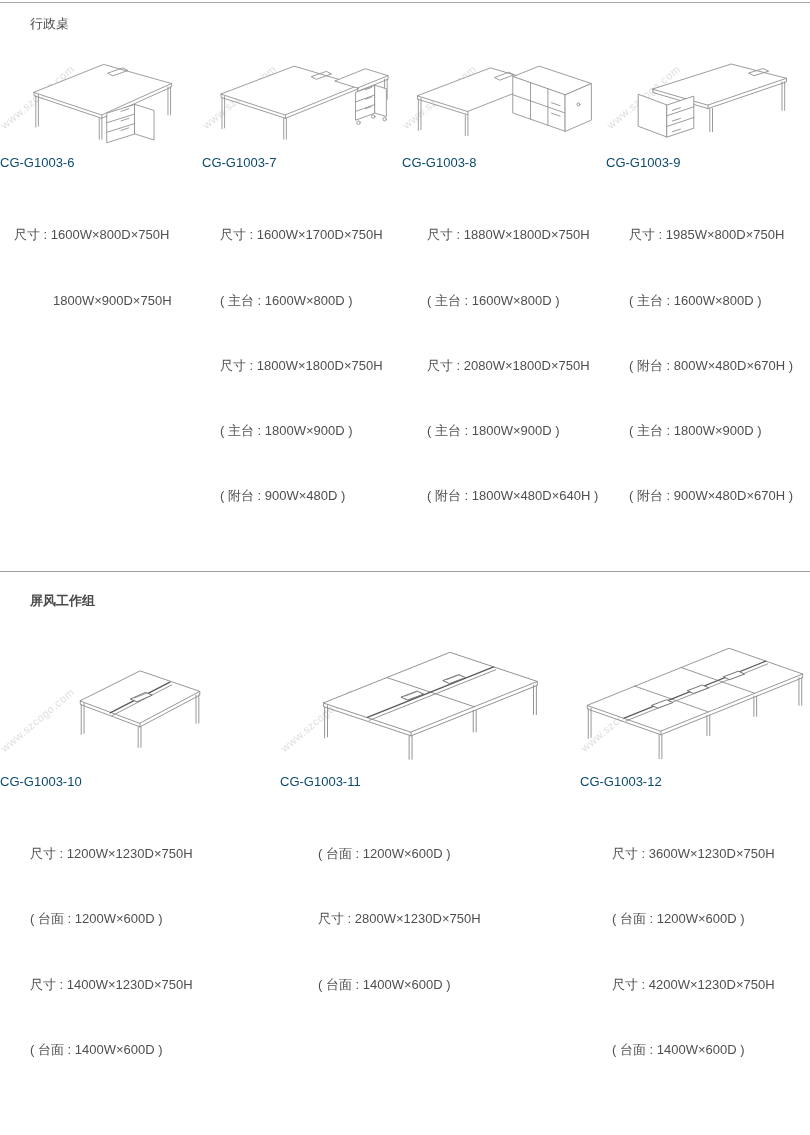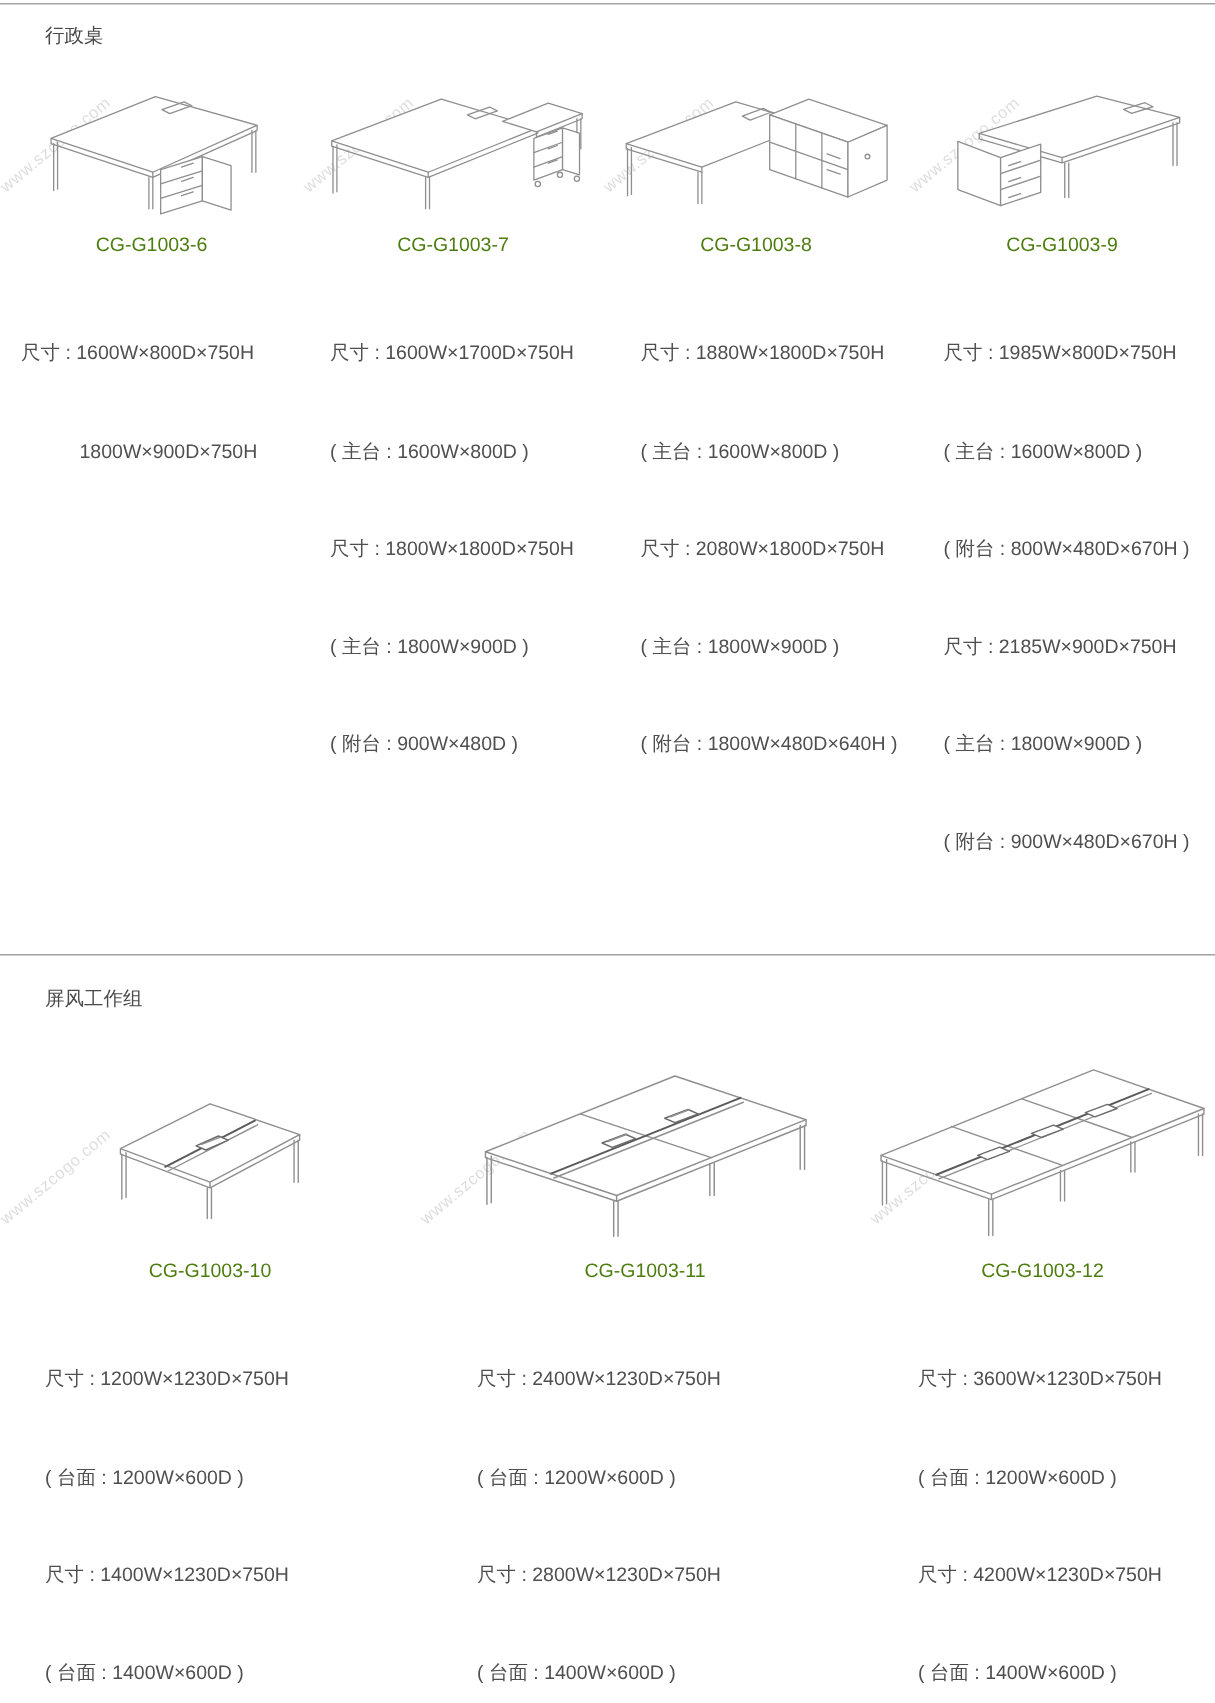--- a/index.html
+++ b/index.html
@@ -5,30 +5,30 @@
   html,body{margin:0;padding:0;background:#fff;}
   body{
     width:810px;height:1135px;position:relative;overflow:hidden;
     font-family:"Liberation Sans","DejaVu Sans",sans-serif;
     color:#4f4f4f;-webkit-font-smoothing:antialiased;
   }
   .topline{border-top:1px solid #a6a6a6;margin-top:2px;height:0;}
   .divider{border-top:1px solid #a0a0a0;height:0;}
   .div-1{margin-top:21px;}
   .sec-title{margin:12px 0 0 30px;font-size:13px;color:#4a4a4a;}
-  .sec-title.s2{margin-top:20px;}
+  .sec-title.s2{margin-top:20px;font-weight:bold;}
   .grid{display:grid;}
   .g4{grid-template-columns:202px 200px 204px 204px;}
   .g3{grid-template-columns:280px 300px 230px;}
   .figrow-s1{margin-top:14px;}
   .cell{display:flex;flex-direction:column;align-items:stretch;}
   .fig{position:relative;display:flex;align-items:center;justify-content:center;overflow:visible;}
   .fig-s1{height:100px;}
   .fig-s2a{height:146px;margin-top:14px;}
-  .code{text-align:center;font-size:13px;color:#4d7c0f;}
+  .code{text-align:left;font-size:13px;color:#0c4a6e;}
   .code-s1{margin-top:8px;}
   .code-s2a{margin-top:4px;}
   .dims{margin-top:11px;font-size:13px;line-height:21.7px;white-space:pre-wrap;}
   .g4 .cell:nth-child(1) .dims{padding-left:14px;}
   .g4 .cell:nth-child(2) .dims{padding-left:18px;}
   .g4 .cell:nth-child(3) .dims{padding-left:25px;}
   .g4 .cell:nth-child(4) .dims{padding-left:23px;}
   .g3 .cell:nth-child(1) .dims{padding-left:30px;}
   .g3 .cell:nth-child(2) .dims{padding-left:38px;}
   .g3 .cell:nth-child(3) .dims{padding-left:32px;}
@@ -141,21 +141,20 @@
           <path class="face" d="M46,64 L76,54 L76,90 L46,100 Z"></path>
           <path d="M46,76 L76,66 M46,88 L76,78"></path>
           <path d="M52,70 L61,67 M52,82 L61,79 M52,94 L61,91"></path>
         </svg>
       </div>
       <div class="code code-s1">CG-G1003-9</div>
       <div class="dims">
         <div>尺寸 : 1985W×800D×750H</div>
         <div>( 主台 : 1600W×800D )</div>
         <div>( 附台 : 800W×480D×670H )</div>
-        <div>尺寸 : 2185W×900D×750H</div>
         <div>( 主台 : 1800W×900D )</div>
         <div>( 附台 : 900W×480D×670H )</div>
       </div>
     </div>
   </div>
 </div>
 
 <div class="divider div-1"></div>
 
 <div>
@@ -196,21 +195,20 @@
           <path class="spine" d="M55,91 L185,39"></path>
           <path d="M57,94 L187,42"></path>
           <path class="grom" d="M90,70 L106,64 L113,67 L97,73 Z M133,53 L149,47 L156,50 L140,56 Z"></path>
           <path d="M94,69 L107,64 M137,52 L150,47"></path>
           <path d="M11,80 L11,112 M14,79 L14,111 M98,110 L98,134 M101,110 L101,134 M226,58 L226,88 M229,58 L229,88"></path>
           <path d="M164,84 L164,106 M167,84 L167,106"></path>
         </svg>
       </div>
       <div class="code code-s2a">CG-G1003-11</div>
       <div class="dims">
-        <div>尺寸 : 2400W×1230D×750H</div>
         <div>( 台面 : 1200W×600D )</div>
         <div>尺寸 : 2800W×1230D×750H</div>
         <div>( 台面 : 1400W×600D )</div>
         
         
       </div>
     </div>
 
     <div class="cell">
       <div class="fig fig-s2a">

